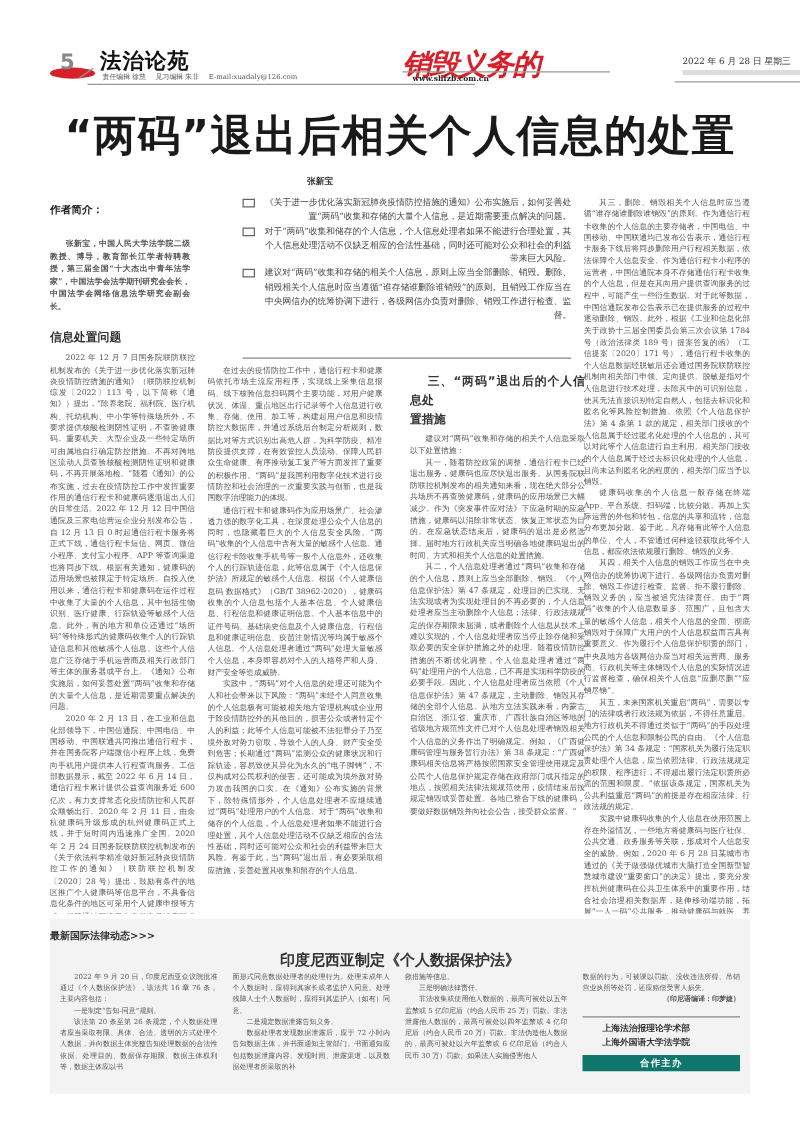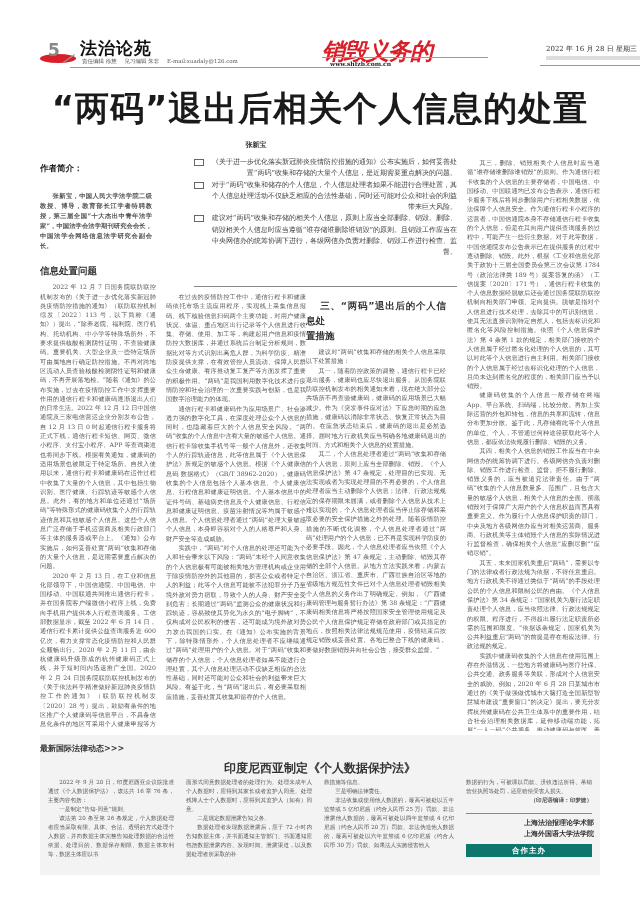--- a/index.html
+++ b/index.html
@@ -31,41 +31,41 @@
 .summary-item .box{flex:0 0 10px;width:7px;height:7px;border:0.8px solid #666;margin-top:2px;margin-right:6px;}
 .summary-rule{position:absolute;left:194px;top:286px;width:263px;height:1.2px;background:#888;}
 .bottom-band{position:absolute;left:40px;top:735px;width:560px;height:66px;background:#f3f3f3;}
 .intl-label{position:absolute;left:40px;top:743px;font-family:"DejaVu Sans",sans-serif;font-weight:bold;font-size:8px;color:#333;}
 .box-bg{position:absolute;left:40px;top:755px;width:560px;height:120px;background:#f3f3f3;}
 .box-title{position:absolute;left:0;top:760px;width:640px;text-align:center;font-family:Liberation Serif, serif;font-weight:bold;font-size:12px;color:#333;}
 .bcol{position:absolute;font-size:5.6px;line-height:9px;color:#555;text-align:justify;}
 .bcol p{text-indent:2em;}
 .translator{text-align:right;font-weight:bold;font-family:"DejaVu Sans",sans-serif;}
 .sponsor-rule{position:absolute;left:466px;top:813px;width:126px;height:1px;background:#888;}
-.sponsor{position:absolute;left:468px;width:126px;text-align:right;font-family:"DejaVu Sans",sans-serif;font-weight:bold;font-size:7px;color:#333;}
+.sponsor{position:absolute;left:482px;width:126px;text-align:left;font-family:"DejaVu Sans",sans-serif;font-weight:bold;font-size:7px;color:#333;}
 .cohost{position:absolute;left:466px;top:844px;width:126px;height:13px;background:#0f766e;color:#fff;text-align:center;font-family:"DejaVu Sans",sans-serif;font-weight:bold;font-size:7.5px;line-height:13px;letter-spacing:1px;}
 </style>
 </head>
 <body>
 
 <div class="masthead">
   <div class="pagenum-swoosh"></div>
   <div class="pagenum">5</div>
   <div class="section-title">法治论苑</div>
   <div class="rule-slope"></div>
   <div class="editors">
     <span>责任编辑 徐慧</span>
     <span>见习编辑 朱非</span>
     <span>E-mail:xuadaly@126.com</span>
   </div>
   <div class="rule-left"></div>
   <div class="logo">销毁义务的</div>
   <div class="website">www.shfzb.com.cn</div>
   <div class="rule-right-top"></div>
-  <div class="date">2022 年 16 月 28 日  星期三</div>
+  <div class="date">2022 年 6 月 28 日  星期三</div>
   <div class="date-bar"></div>
   <div class="rule-right-bottom"></div>
 </div>
 
 <h1 class="headline">“两码”退出后相关个人信息的处置</h1>
 <div class="byline">张新宝</div>
 
 <div class="summary">
   <div class="summary-item">
     <span class="box"></span>
@@ -91,21 +91,21 @@
   <p>2022 年 12 月 7 日国务院联防联控机制发布的《关于进一步优化落实新冠肺炎疫情防控措施的通知》（联防联控机制综发〔2022〕113 号，以下简称《通知》）提出，“除养老院、福利院、医疗机构、托幼机构、中小学等特殊场所外，不要求提供核酸检测阴性证明，不查验健康码。重要机关、大型企业及一些特定场所可由属地自行确定防控措施。不再对跨地区流动人员查验核酸检测阴性证明和健康码，不再开展落地检。”随着《通知》的公布实施，过去在疫情防控工作中发挥重要作用的通信行程卡和健康码逐渐退出人们的日常生活。2022 年 12 月 12 日中国信通院及三家电信营运企业分别发布公告，自 12 月 13 日 0 时起通信行程卡服务将正式下线，通信行程卡短信、网页、微信小程序、支付宝小程序、APP 等查询渠道也将同步下线。根据有关通知，健康码的适用场景也被限定于特定场所。自投入使用以来，通信行程卡和健康码在运作过程中收集了大量的个人信息，其中包括生物识别、医疗健康、行踪轨迹等敏感个人信息。此外，有的地方和单位还通过“场所码”等特殊形式的健康码收集个人的行踪轨迹信息和其他敏感个人信息。这些个人信息广泛存储于手机运营商及相关行政部门等主体的服务器或平台上。《通知》公布实施后，如何妥善处置“两码”收集和存储的大量个人信息，是近期需要重点解决的问题。</p>
   <p>2020 年 2 月 13 日，在工业和信息化部领导下，中国信通院、中国电信、中国移动、中国联通共同推出通信行程卡，并在国务院客户端微信小程序上线，免费向手机用户提供本人行程查询服务。工信部数据显示，截至 2022 年 6 月 14 日，通信行程卡累计提供公益查询服务近 600 亿次，有力支撑常态化疫情防控和人民群众顺畅出行。2020 年 2 月 11 日，由余杭健康码升级形成的杭州健康码正式上线，并于短时间内迅速推广全国。2020 年 2 月 24 日国务院联防联控机制发布的《关于依法科学精准做好新冠肺炎疫情防控工作的通知》（联防联控机制发〔2020〕28 号）提出，鼓励有条件的地区推广个人健康码等信息平台，不具备信息化条件的地区可采用个人健康申报等方式，居民通过网络平台申领电子健康码或通过社区申领纸质版健康码，获得出行、复工等资格。截至 2021 年 3 月，国家卫健委通过基础数据的互认共享，会同其他部门制定了健康码管理与服务制度，清理规范各类疫情防控码，原则上一个省份只保留一个统筹建设的健康码，全国已基本实现了健康码的“一码通行”。</p>
 </div>
 
 <div class="col" style="left:166px;top:292px;width:140px;height:439px;overflow:hidden;">
   <p>在过去的疫情防控工作中，通信行程卡和健康码依托市场主流应用程序，实现线上采集信息报码、线下核验信息扫码两个主要功能，对用户健康状况、体温、重点地区出行记录等个人信息进行收集、存储、使用、加工等，构建起用户信息和疫情防控大数据库，并通过系统后台制定分析规则，数据比对等方式识别出高危人群，为科学防疫、精准防疫提供支撑，在有效管控人员流动、保障人民群众生命健康、有序推动复工复产等方面发挥了重要的积极作用。“两码”是我国利用数字化技术进行疫情防控和社会治理的一次重要实践与创新，也是我国数字治理能力的体现。</p>
   <p>通信行程卡和健康码作为应用场景广、社会渗透力强的数字化工具，在深度处理公众个人信息的同时，也隐藏着巨大的个人信息安全风险。“两码”收集的个人信息中含有大量的敏感个人信息。通信行程卡除收集手机号等一般个人信息外，还收集个人的行踪轨迹信息，此等信息属于《个人信息保护法》所规定的敏感个人信息。根据《个人健康信息码 数据格式》（GB/T 38962-2020），健康码收集的个人信息包括个人基本信息、个人健康信息、行程信息和健康证明信息。个人基本信息中的证件号码、基础病史信息及个人健康信息、行程信息和健康证明信息、疫苗注射情况等均属于敏感个人信息。个人信息处理者通过“两码”处理大量敏感个人信息，本身即容易对个人的人格尊严和人身、财产安全等造成威胁。</p>
   <p>实践中，“两码”对个人信息的处理还可能为个人和社会带来以下风险：“两码”未经个人同意收集的个人信息极有可能被相关地方管理机构或企业用于除疫情防控外的其他目的，损害公众或者特定个人的利益；此等个人信息可能被不法犯罪分子乃至境外敌对势力窃取，导致个人的人身、财产安全受到危害；长期通过“两码”监测公众的健康状况和行踪轨迹，容易致使其异化为永久的“电子脚铐”，不仅构成对公民权利的侵害，还可能成为境外敌对势力攻击我国的口实。在《通知》公布实施的背景下，除特殊情形外，个人信息处理者不应继续通过“两码”处理用户的个人信息。对于“两码”收集和储存的个人信息，个人信息处理者如果不能进行合理处置，其个人信息处理活动不仅缺乏相应的合法性基础，同时还可能对公众和社会的利益带来巨大风险。有鉴于此，当“两码”退出后，有必要采取相应措施，妥善处置其收集和留存的个人信息。</p>
 </div>
 
-<div class="col" style="left:306px;top:292px;width:140px;height:439px;overflow:hidden;">
+<div class="col" style="left:328px;top:292px;width:140px;height:439px;overflow:hidden;">
   <div class="sec-head">
     <span class="l1">三、“两码”退出后的个人信息处</span>
     <span>置措施</span>
   </div>
   <p>建议对“两码”收集和存储的相关个人信息采取以下处置措施：</p>
   <p>其一，随着防控政策的调整，通信行程卡已经退出服务，健康码也应尽快退出服务。从国务院联防联控机制发布的相关通知来看，现在绝大部分公共场所不再查验健康码，健康码的应用场景已大幅减少。作为《突发事件应对法》下应急时期的应急措施，健康码以消除非常状态、恢复正常状态为目的。在应急状态结束后，健康码的退出是必然选择。届时地方行政机关应当明确各地健康码退出的时间、方式和相关个人信息的处置措施。</p>
   <p>其二，个人信息处理者通过“两码”收集和存储的个人信息，原则上应当全部删除、销毁。《个人信息保护法》第 47 条规定，处理目的已实现、无法实现或者为实现处理目的不再必要的，个人信息处理者应当主动删除个人信息；法律、行政法规规定的保存期限未届满，或者删除个人信息从技术上难以实现的，个人信息处理者应当停止除存储和采取必要的安全保护措施之外的处理。随着疫情防控措施的不断优化调整，个人信息处理者通过“两码”处理用户的个人信息，已不再是实现科学防疫的必要手段。因此，个人信息处理者应当依照《个人信息保护法》第 47 条规定，主动删除、销毁其存储的全部个人信息。从地方立法实践来看，内蒙古自治区、浙江省、重庆市、广西壮族自治区等地的省级地方规范性文件已对个人信息处理者销毁相关个人信息的义务作出了明确规定。例如，《广西健康码管理与服务暂行办法》第 38 条规定：“广西健康码相关信息将严格按照国家安全管理使用规定及公民个人信息保护规定存储在政府部门或其指定的地点，按照相关法律法规规范使用，疫情结束后按规定销毁或妥善处置。各地已整合下线的健康码，要做好数据销毁并向社会公告，接受群众监督。”</p>
 </div>
 
 <div class="col" style="left:467px;top:158px;width:133px;height:573px;overflow:hidden;">

